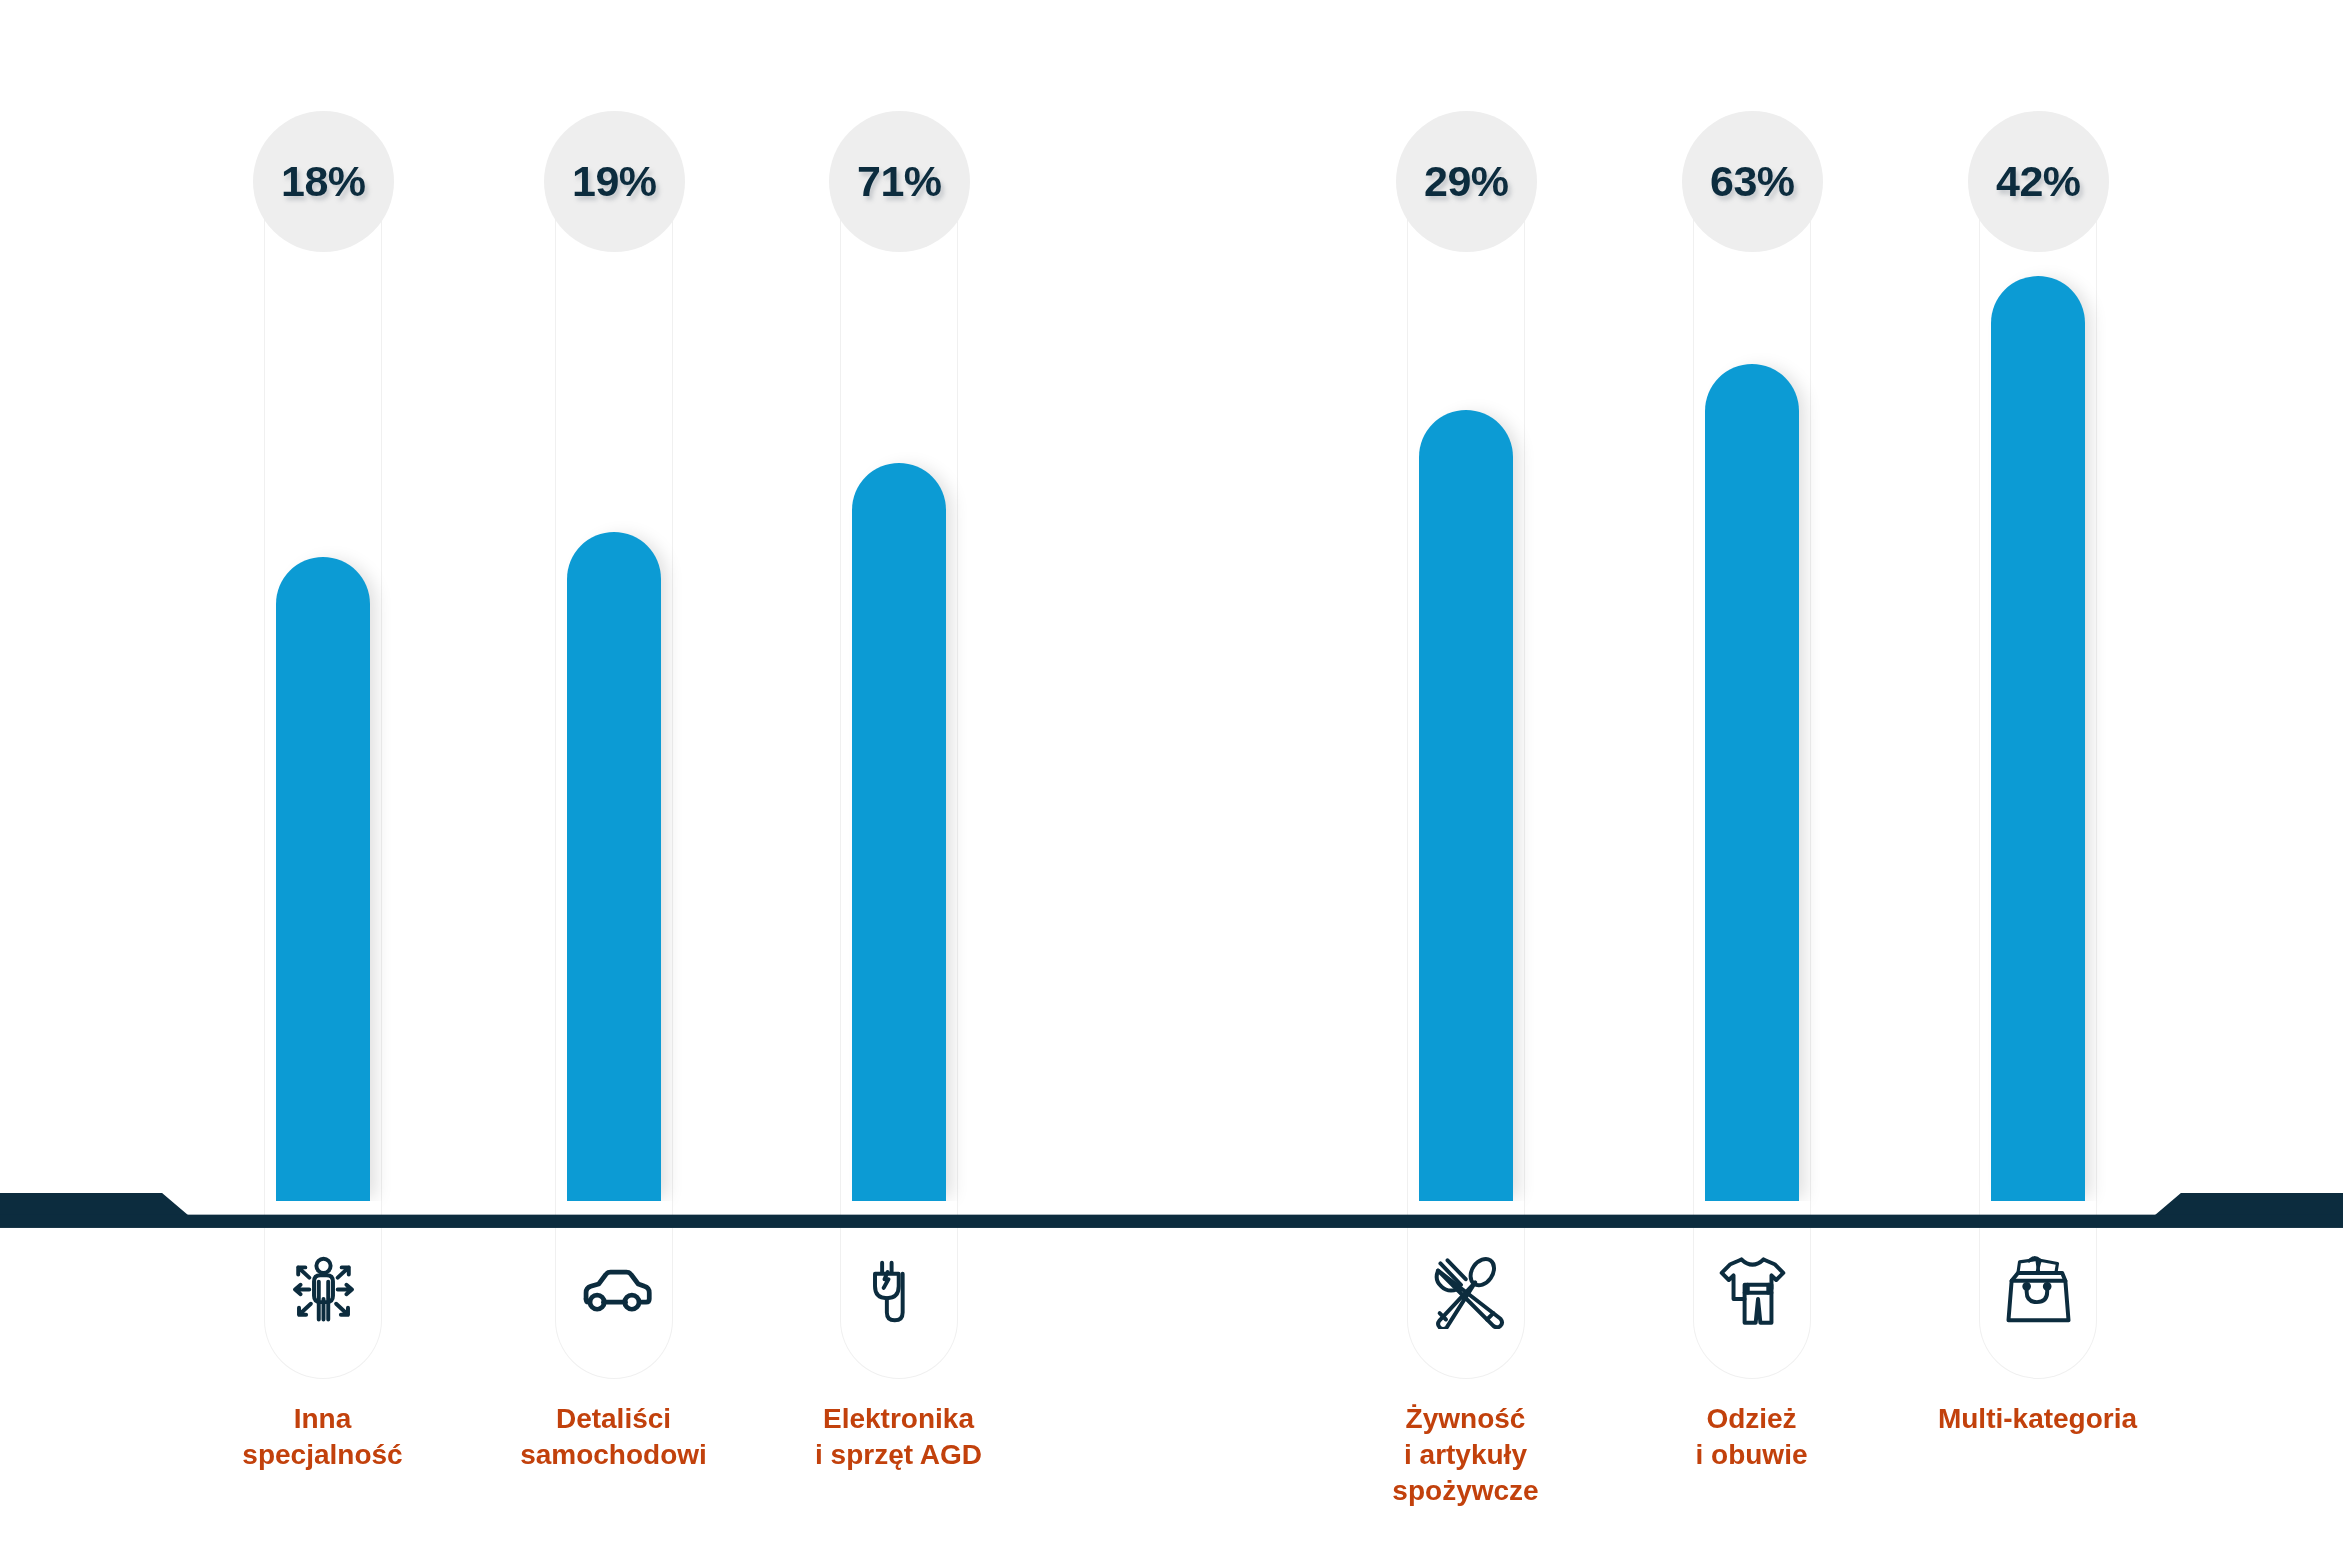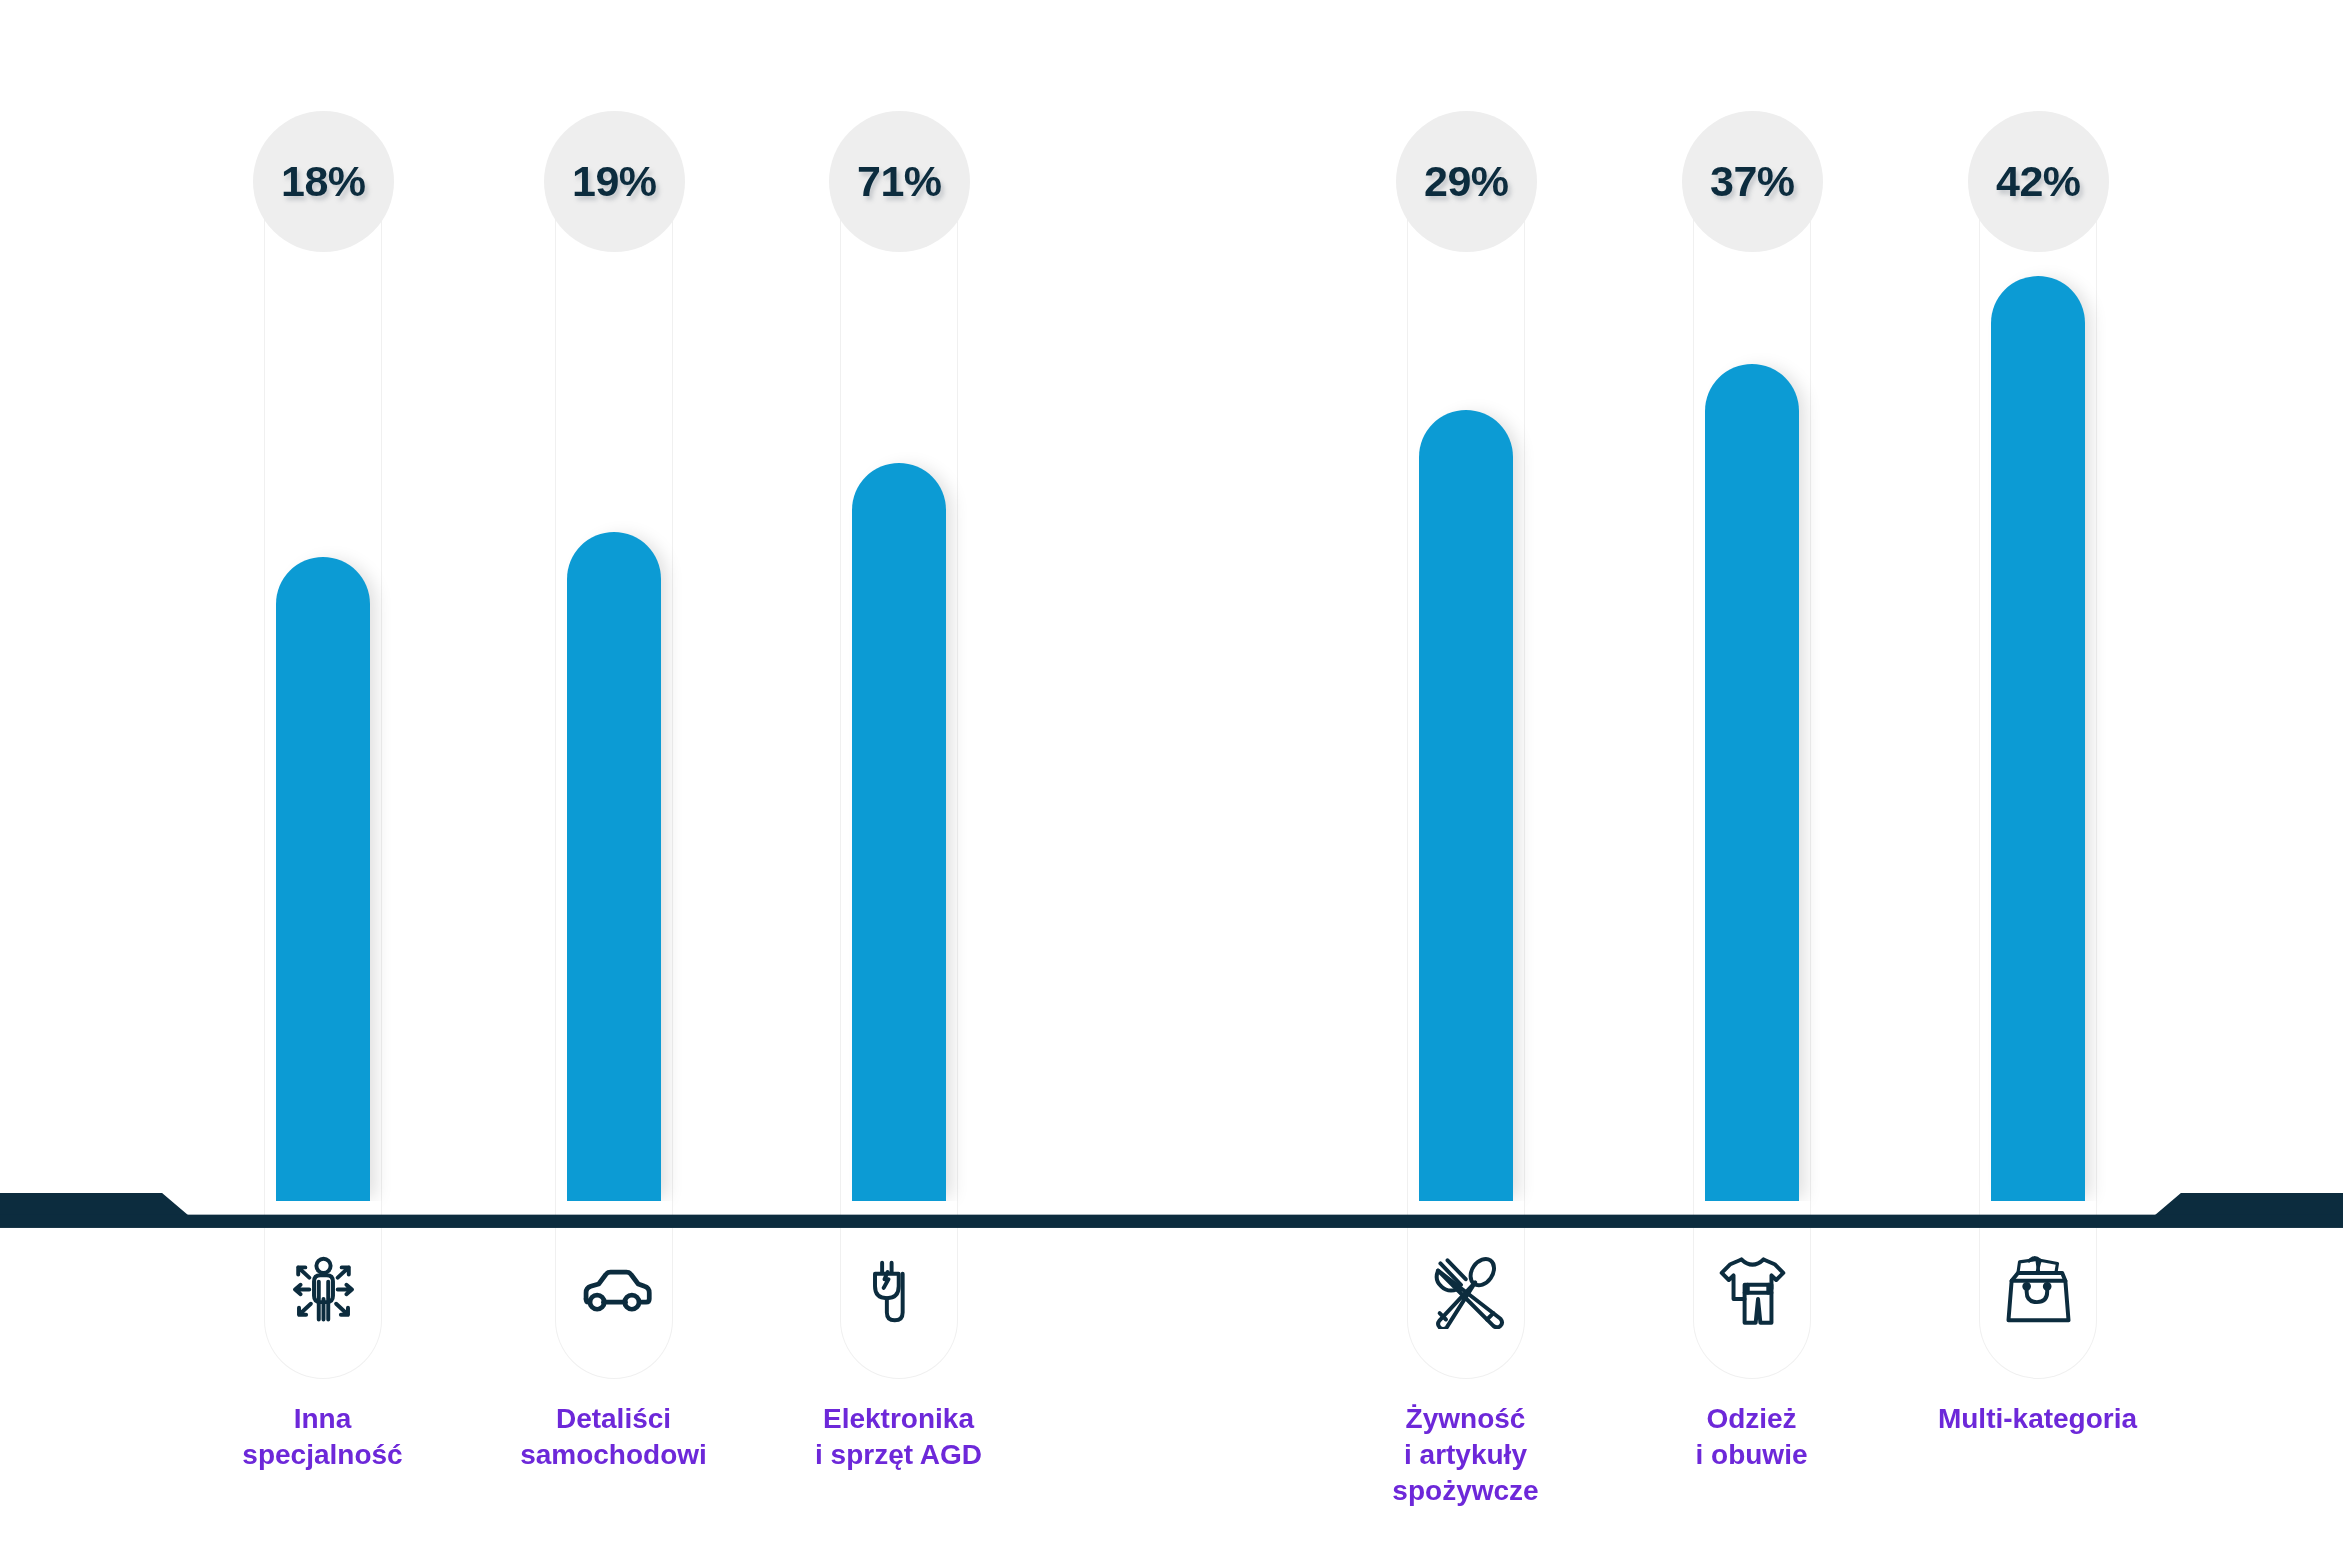--- a/index.html
+++ b/index.html
@@ -108,21 +108,21 @@
   
   .cat-label {
     position: absolute;
     top: 1401px;
     left: -82px;
     width: 281px;
     text-align: center;
     font-size: 28px;
     line-height: 1.28;
     font-weight: bold;
-    color: #6d28d9;
+    color: #c2410c;
     white-space: pre-line;
   }
 
   
   #baseline-wrap {
     position: absolute;
     left: 0;
     top: 1176px;
     width: 2343px;
     height: 52px;
@@ -214,21 +214,21 @@
     </div>
     <div class="cat-label">Żywność
 i artykuły
 spożywcze</div>
   </div>
 
   <div class="col" style="left:1693px">
     <div class="track"></div>
     <div class="bar" style="top:364px;height:838px"></div>
     <div class="bubble"></div>
-    <div class="bubble-label">37%</div>
+    <div class="bubble-label">63%</div>
     <div class="icon-cap">
       <svg viewBox="0 0 100 100" fill="none" stroke="#0c2c3e" stroke-width="5" stroke-linecap="round" stroke-linejoin="round">
         <path d="M36 12 L22 18 L11 29 L20 38 L26 32 v30 h14"></path>
         <path d="M64 12 L78 18 L89 29 L80 38 L74 32 v17"></path>
         <path d="M36 12 q14 13 28 0"></path>
         <rect x="40" y="44" width="34" height="10"></rect>
         <path d="M40 54 v38 h14 l3 -30 l3 30 h14 v-38"></path>
         <path d="M44 44 v10 M70 44 v10"></path>
       </svg>
     </div>

